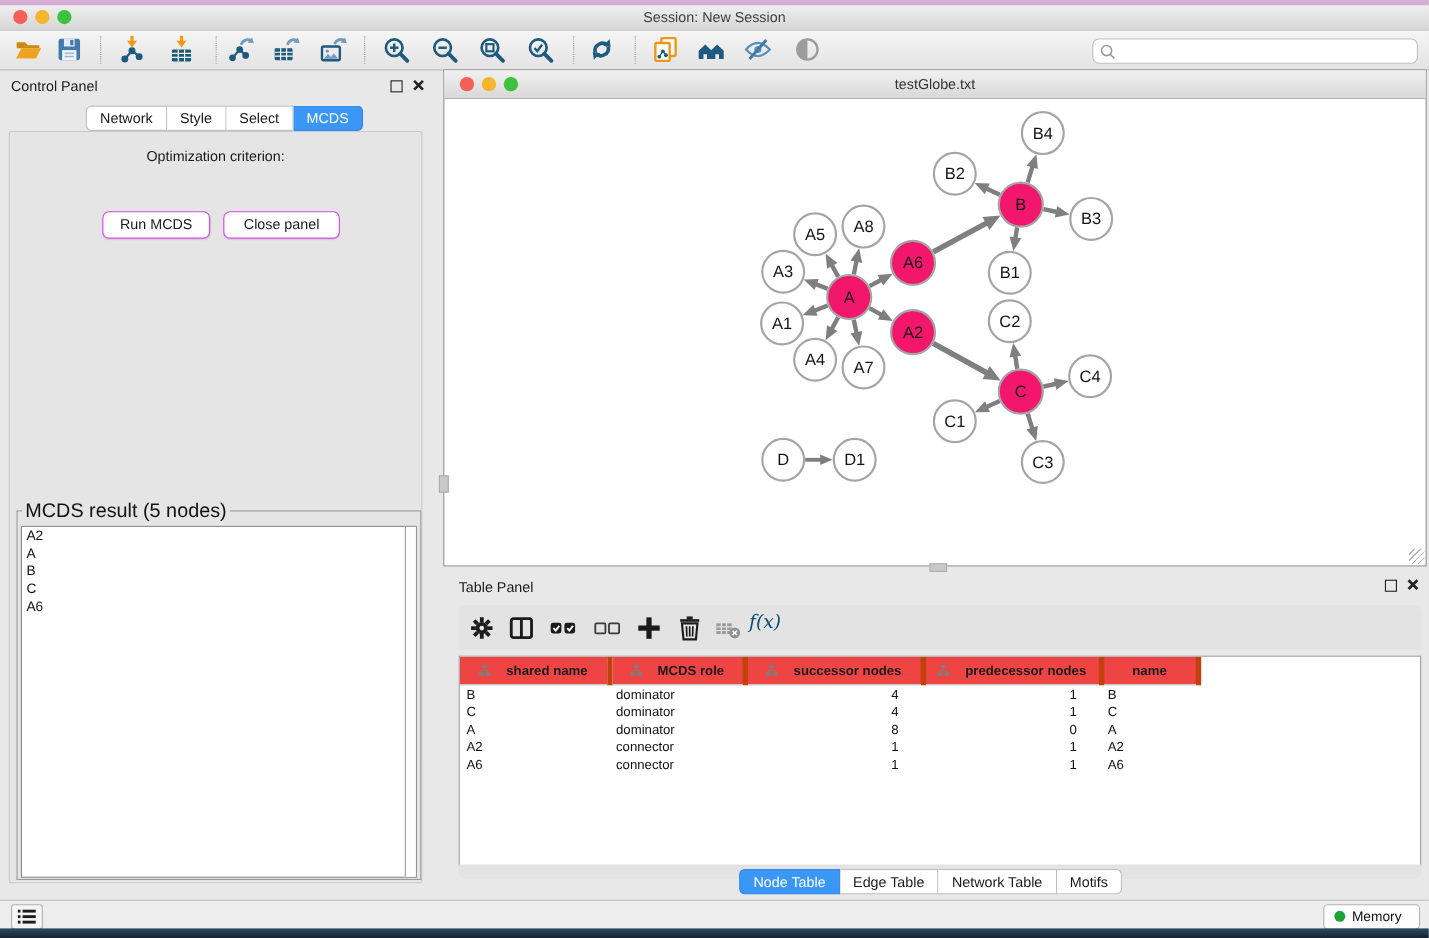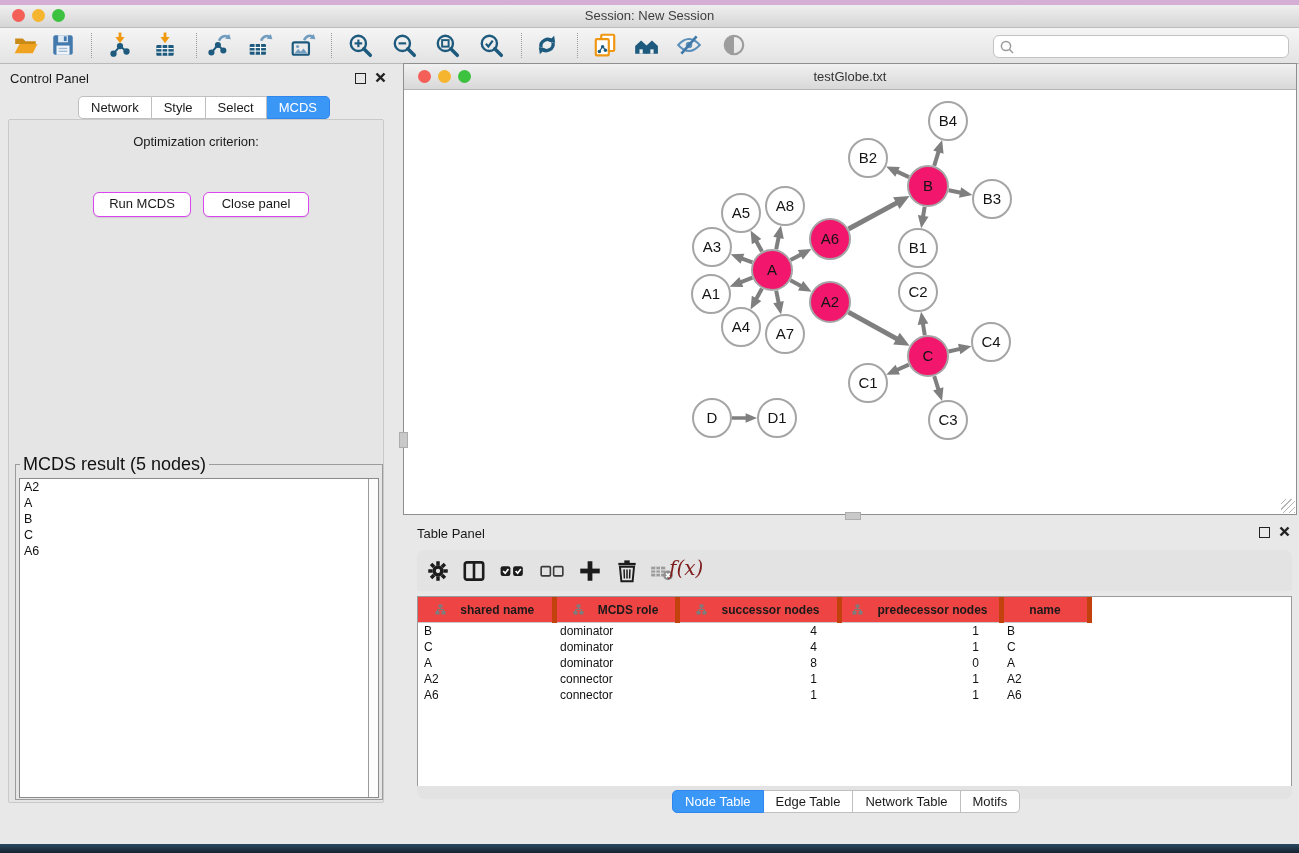--- a/index.html
+++ b/index.html
@@ -66,22 +66,22 @@
   .splitter-v{position:absolute;left:399px;top:432px;width:7px;height:14px;background:#c9c9c9;border:1px solid #adadad;}
   .splitter-h{position:absolute;left:845px;top:512px;width:14px;height:6px;background:#c9c9c9;border:1px solid #adadad;}
   
   .tpanel{position:absolute;left:403px;top:520px;width:896px;height:298px;}
   .tp-title{position:absolute;left:14px;top:6px;}
   .tp-float{position:absolute;left:856px;top:7px;}
   .tp-close{position:absolute;left:876px;top:6px;}
   .tp-toolbar{position:absolute;left:14px;top:30px;width:875px;height:41px;background:#e3e3e3;
               border-radius:7px 7px 0 0;}
   .ttb{position:absolute;top:8px;width:26px;height:26px;}
-  .fx{position:absolute;left:252px;top:6px;font-family:"DejaVu Serif",serif;font-style:italic;
-      font-size:20px;color:#7f1d1d;}
+  .fx{position:absolute;left:264px;top:6px;font-family:"DejaVu Serif",serif;font-style:italic;
+      font-size:17px;color:#0c4a6e;}
   .tp-table-wrap{position:absolute;left:14px;top:76px;width:873px;height:190px;background:#fff;
                  border:1px solid #9a9a9a;overflow:hidden;}
   table.ntable{border-collapse:collapse;table-layout:fixed;}
   .ntable th{height:23px;background:#ef4444;border-bottom:1px solid #c9c9c9;border-right:5px solid #c2410c;
              font-size:12px;font-weight:bold;color:#1a1a1a;text-align:center;white-space:nowrap;overflow:hidden;}
   .ntable th .hicon{display:inline-block;vertical-align:-1px;margin-right:14px;}
   .ntable td{font-size:12px;color:#111;height:16px;padding:0 6px;white-space:nowrap;overflow:hidden;}
   .ntable td.r{text-align:right;padding-right:22px;}
   .tp-footer{position:absolute;left:14px;top:266px;width:875px;height:13px;background:#e3e3e3;
              border-radius:0 0 7px 7px;}
@@ -557,15 +557,33 @@
     </div>
     <div class="tp-footer"></div>
     <div class="tabrow tp-tabs" id="tbl-tabs">
         <span class="tab active">Node Table</span>
         <span class="tab">Edge Table</span>
         <span class="tab">Network Table</span>
         <span class="tab">Motifs</span>
       </div>
   </div>
 
+  <div class="statusbar">
+    <div class="list-btn">
+      <svg width="17" height="15" viewBox="0 0 17 15" style="margin:3px 0 0 5px">
+        <g fill="#1c1c1c">
+          <rect x="0" y="1" width="2.6" height="2.6"></rect>
+            <rect x="4.5" y="1" width="12" height="2.6"></rect>
+          <rect x="0" y="6" width="2.6" height="2.6"></rect>
+            <rect x="4.5" y="6" width="12" height="2.6"></rect>
+          <rect x="0" y="11" width="2.6" height="2.6"></rect>
+            <rect x="4.5" y="11" width="12" height="2.6"></rect>
+        </g>
+      </svg>
+    </div>
+    <div class="mem-btn">
+      <span class="mem-dot"></span>
+      <span class="mem-label">Memory</span>
+    </div>
+  </div>
 
   <div class="wall-bottom"></div>
 </div>
 
 </body></html>

